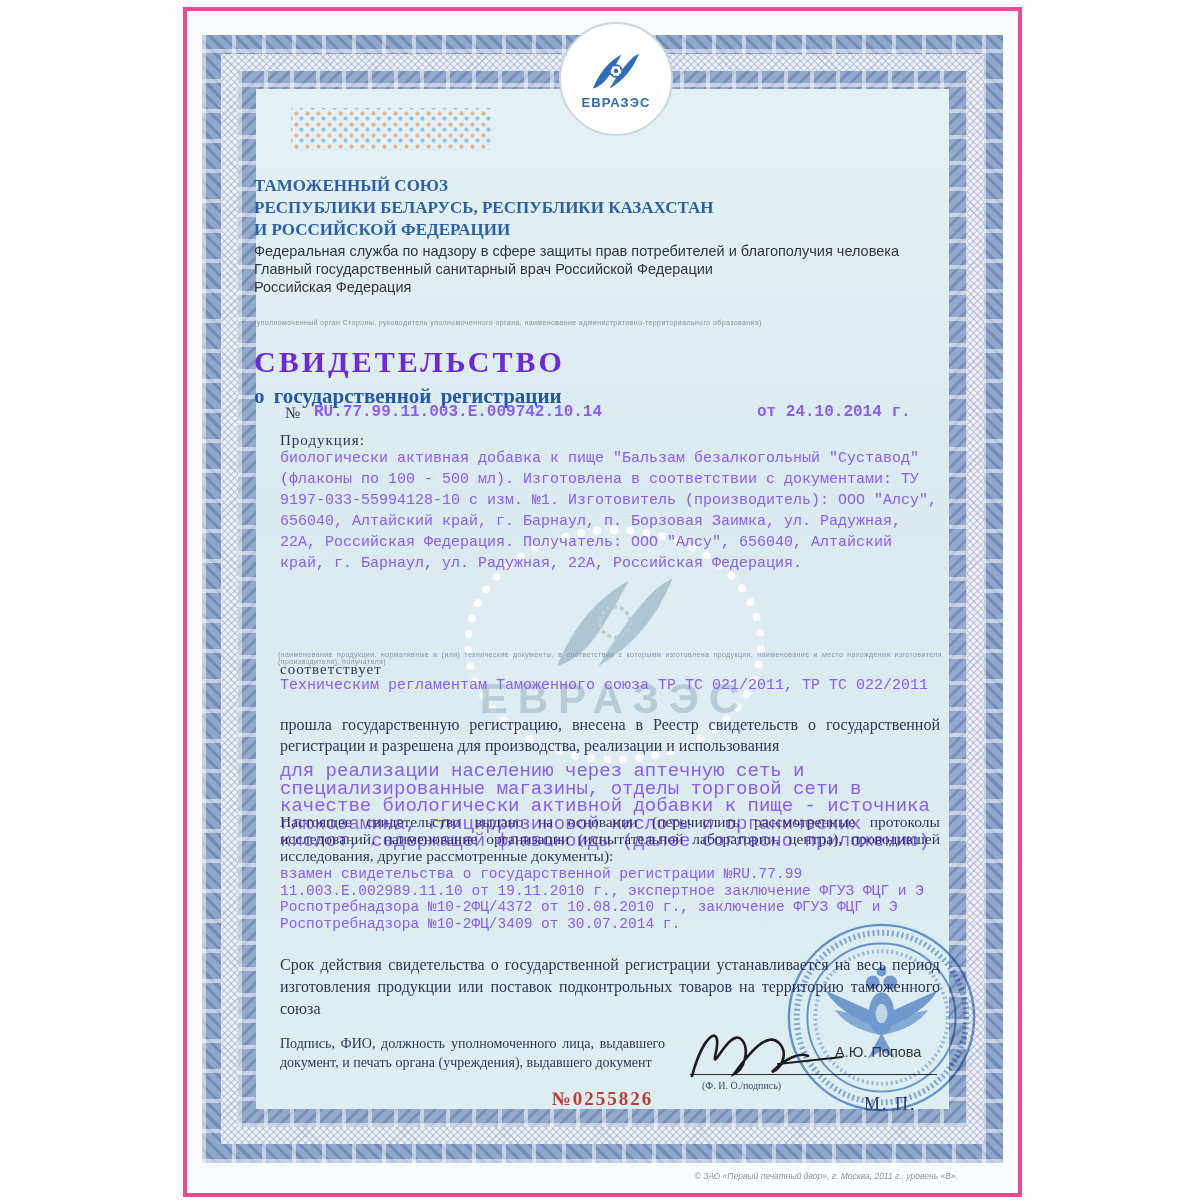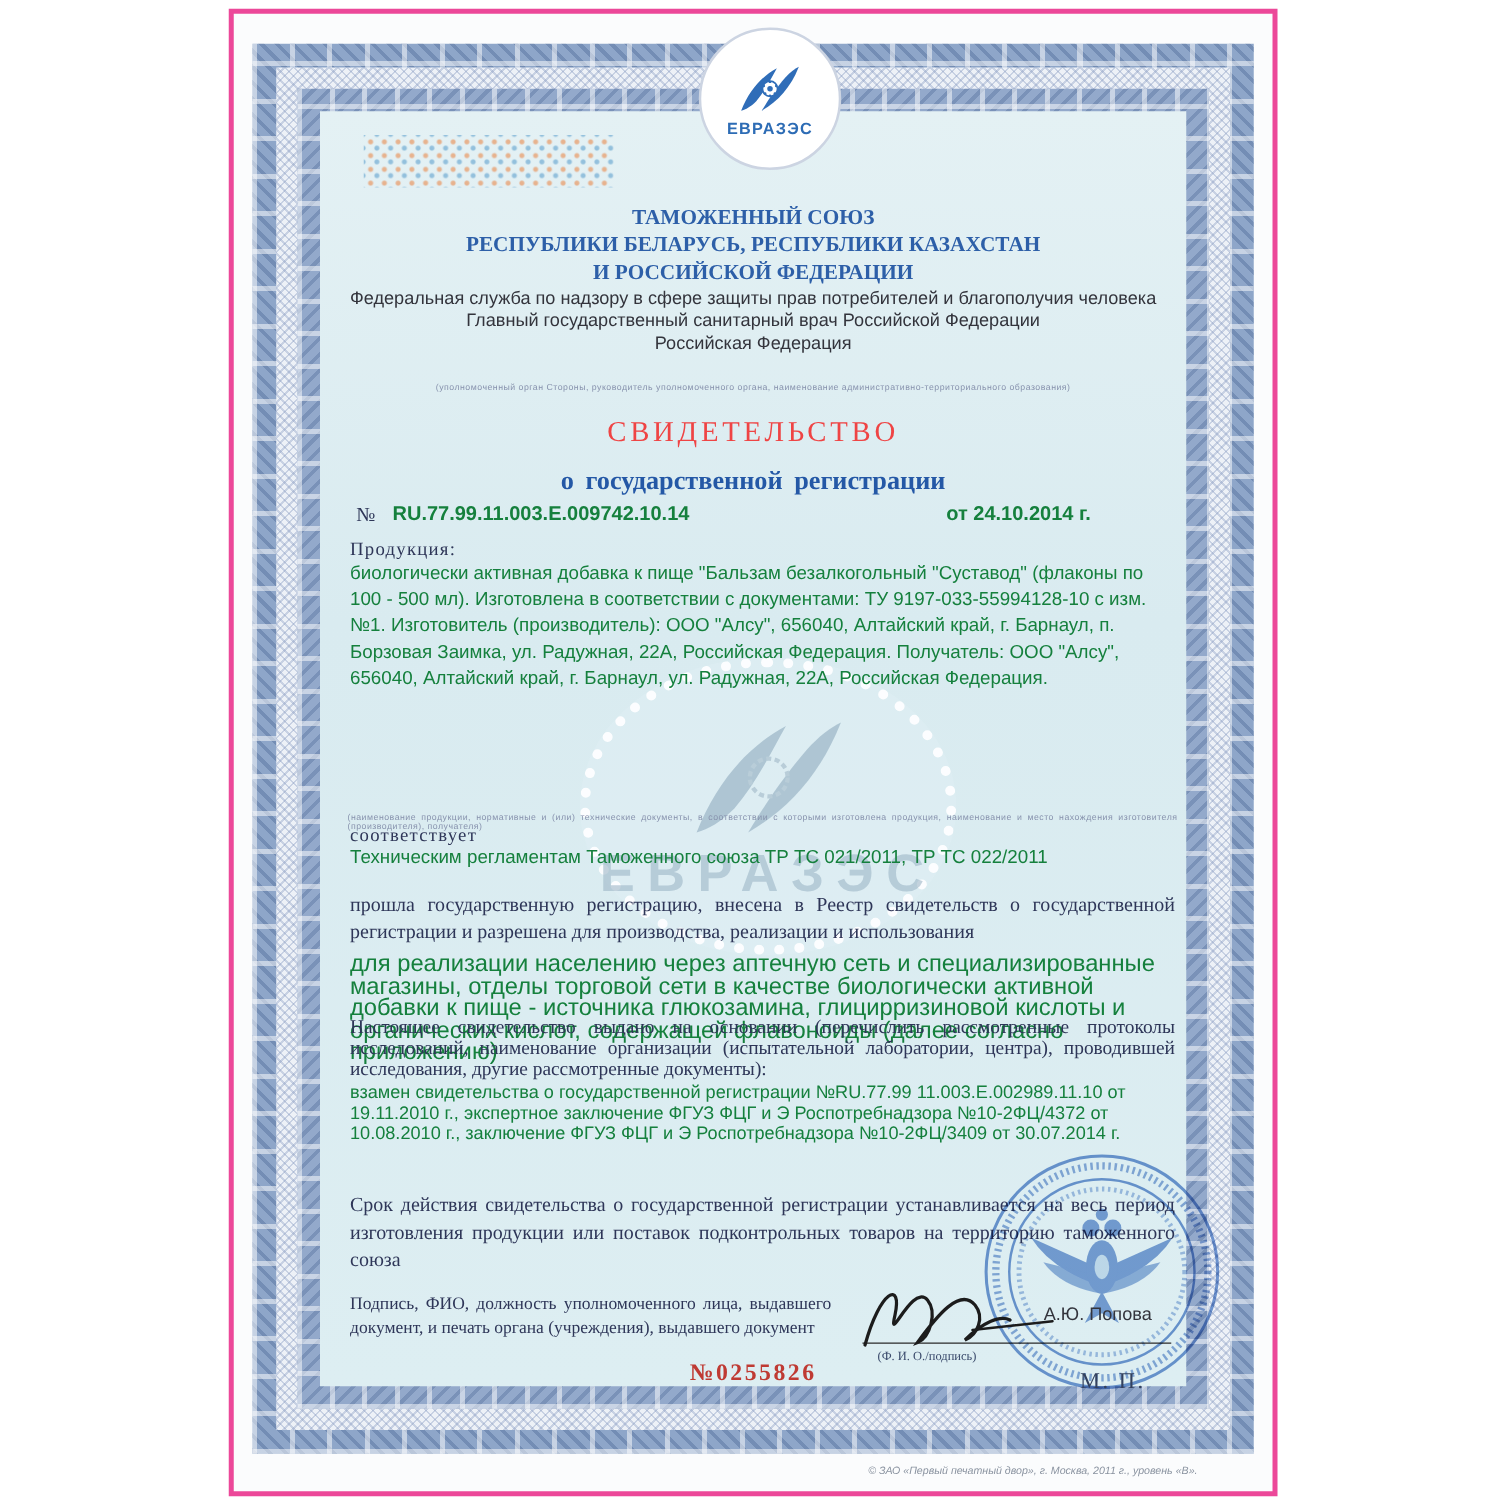--- a/index.html
+++ b/index.html
@@ -32,28 +32,28 @@
       background:#ffffff;border:2px solid #ccd4e2;z-index:6;
       display:flex;flex-direction:column;align-items:center;justify-content:center;}
   .medallion .logo-label{font-weight:bold;font-size:13px;letter-spacing:1px;color:#2d6cb5;margin-top:2px;}
   
   .watermark{position:absolute;left:277px;top:515px;width:285px;height:222px;border-radius:50%;
       border:8px dotted rgba(255,255,255,.92);background:rgba(226,240,245,.35);z-index:1;
       display:flex;flex-direction:column;align-items:center;justify-content:center;}
   .watermark .wm-label{font-weight:bold;font-size:42px;letter-spacing:10px;color:rgba(156,182,198,.6);
       font-family:"Liberation Sans",sans-serif;margin-top:-2px;}
   
-  .ctext{position:absolute;left:67px;width:697px;text-align:center;z-index:2;}
+  .ctext{position:absolute;left:67px;width:697px;z-index:2;margin-top:12px;}
   .hdr-blue{font-family:"Liberation Serif",serif;font-weight:bold;color:#2d5fa8;font-size:17px;}
   .hdr-dark{font-family:"Liberation Sans",sans-serif;color:#33343c;font-size:14.5px;}
   .tiny{font-size:7px;color:#8792ad;letter-spacing:.4px;z-index:2;}
-  .title-main{font-family:"Liberation Serif",serif;font-weight:normal;color:#ef4444;font-size:23px;letter-spacing:3px;}
+  .title-main{font-family:"Liberation Serif",serif;font-weight:bold;color:#6d28d9;font-size:30px;letter-spacing:3px;}
   .title-sub{font-family:"Liberation Serif",serif;font-weight:bold;color:#2458a6;font-size:21px;word-spacing:4px;}
   .form-serif{font-family:"Liberation Serif",serif;color:#2e3658;z-index:2;position:absolute;}
-  .typed-sans{font-family:Liberation Sans, sans-serif;color:#15803d;z-index:2;position:absolute;}
+  .typed-sans{font-family:Liberation Mono, monospace;color:#8b5cf6;z-index:2;position:absolute;}
   .just{text-align:justify;}
   .security-patch{position:absolute;left:104px;top:97px;width:200px;height:42px;z-index:2;opacity:.9;
       background-image:
         radial-gradient(circle, rgba(233,150,95,.75) 1.5px, rgba(0,0,0,0) 2.5px),
         radial-gradient(circle, rgba(110,170,210,.75) 1.5px, rgba(0,0,0,0) 2.5px);
       background-size:11px 11px,11px 11px;background-position:0 0,5px 5px;}
   .sig-line{position:absolute;left:503px;top:1063px;width:247px;border-top:1.5px solid #2a2a2a;z-index:3;}
   .serial{position:absolute;left:67px;top:1077px;width:697px;text-align:center;z-index:2;
       font-family:Liberation Serif, serif;font-weight:bold;font-size:19px;letter-spacing:2px;color:#bf3a33;}
   .copyright{position:absolute;right:60px;top:1160px;width:420px;text-align:right;

